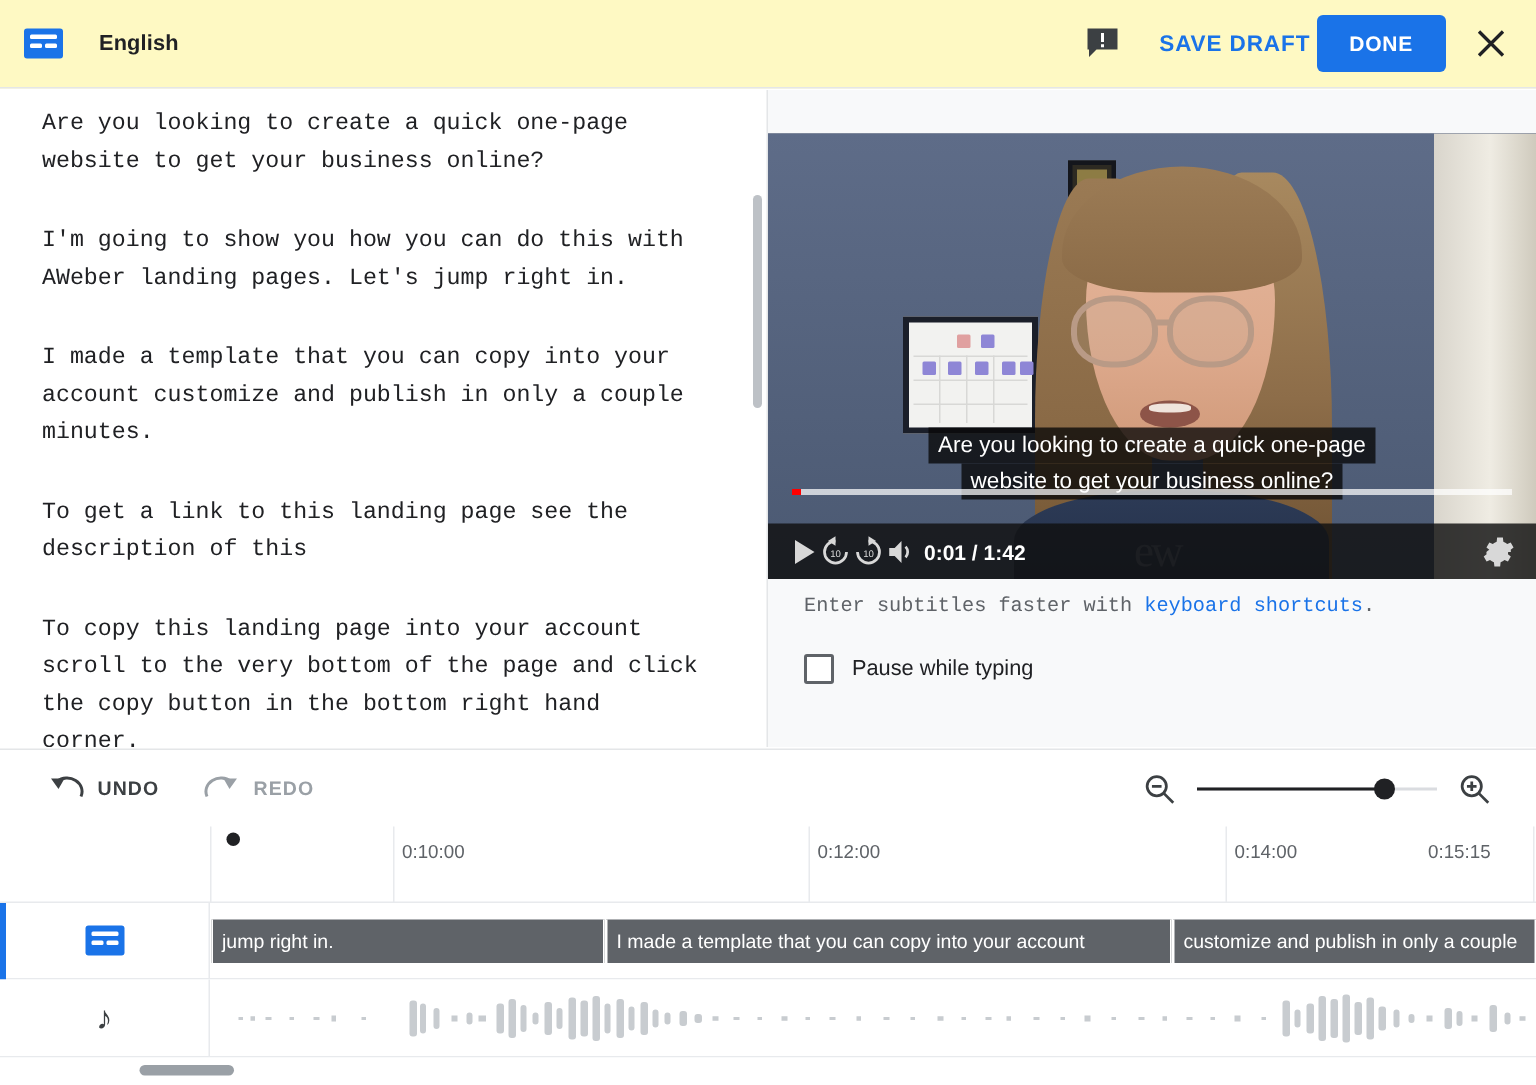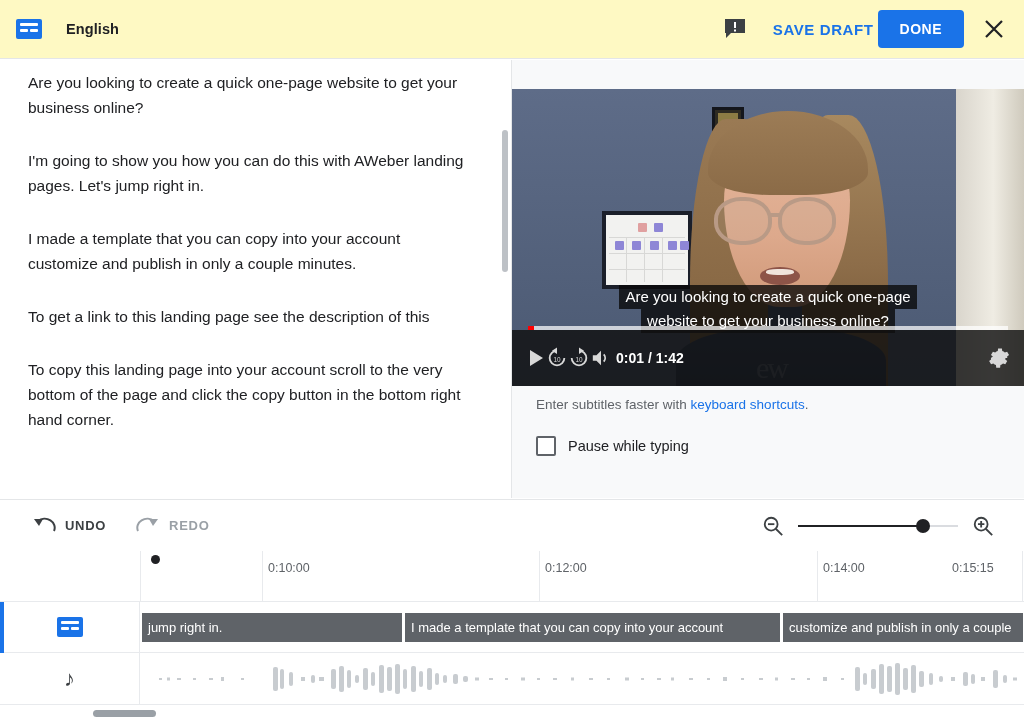--- a/index.html
+++ b/index.html
@@ -69,21 +69,21 @@
   .edit-timings {
     font-size: 13px; font-weight: 700; color: #1a73e8; letter-spacing: .5px;
     cursor: pointer;
   }
   .kebab {
     width: 28px; height: 28px; margin-left: 12px; cursor: pointer;
     display: flex; flex-direction: column; align-items: center;
     justify-content: center; gap: 3px;
   }
   .kebab i { width: 3.5px; height: 3.5px; background: #5f6368; border-radius: 50%; display: block; }
-  .transcript { padding: 10px 40px 0 28px; }
+  .transcript { padding: 10px 40px 0 28px; font-family: Liberation Mono, monospace; }
   .transcript p {
     font-size: 15.5px; line-height: 25px; color: #202124;
     margin-bottom: 28px; max-width: 452px;
   }
   .v-scroll {
     position: absolute; left: 502px; top: 130px; width: 6px; height: 142px;
     background: #bdc1c6; border-radius: 3px; cursor: pointer;
   }
   .pane-divider {
     position: absolute; left: 511px; top: 60px; width: 1px; height: 438px;
@@ -170,31 +170,31 @@
     padding: 1px 6px; white-space: nowrap;
   }
 
   .progress-bar {
     position: absolute; left: 16px; right: 16px; bottom: 56px; height: 4px;
     background: rgba(255,255,255,.72); cursor: pointer;
   }
   .progress-played { position: absolute; left: 0; top: 0; height: 4px; width: 1.2%; background: #f00; }
 
   .vid-controls {
-    position: absolute; left: 0; right: 0; bottom: 0; height: 56px;
+    position: absolute; left: 0; right: 0; bottom: 0; height: 37px;
     background: rgba(16,16,16,.82);
     display: flex; align-items: center; padding: 0 14px; 
   }
   .vid-controls .ctl { cursor: pointer; display: flex; align-items: center; }
   .time-display { color: #fff; font-size: 14px; font-weight: 700; margin-left: 4px; }
   .vid-controls .grow { flex: 1 1 auto; }
 
   .shortcut-hint {
     position: absolute; left: 24px; top: 337px;
-    font-size: 13.5px; color: #5f6368;
+    font-size: 13.5px; color: #5f6368; font-family: Liberation Mono, monospace;
   }
   .shortcut-hint a { color: #1a73e8; text-decoration: none; cursor: pointer; }
   .pause-row {
     position: absolute; left: 24px; top: 376px; display: flex; align-items: center; gap: 12px;
   }
   .checkbox {
     width: 20px; height: 20px; border: 2px solid #5f6368; border-radius: 2px;
     background: #fff; cursor: pointer;
   }
   .pause-label { font-size: 14.5px; color: #202124; }

